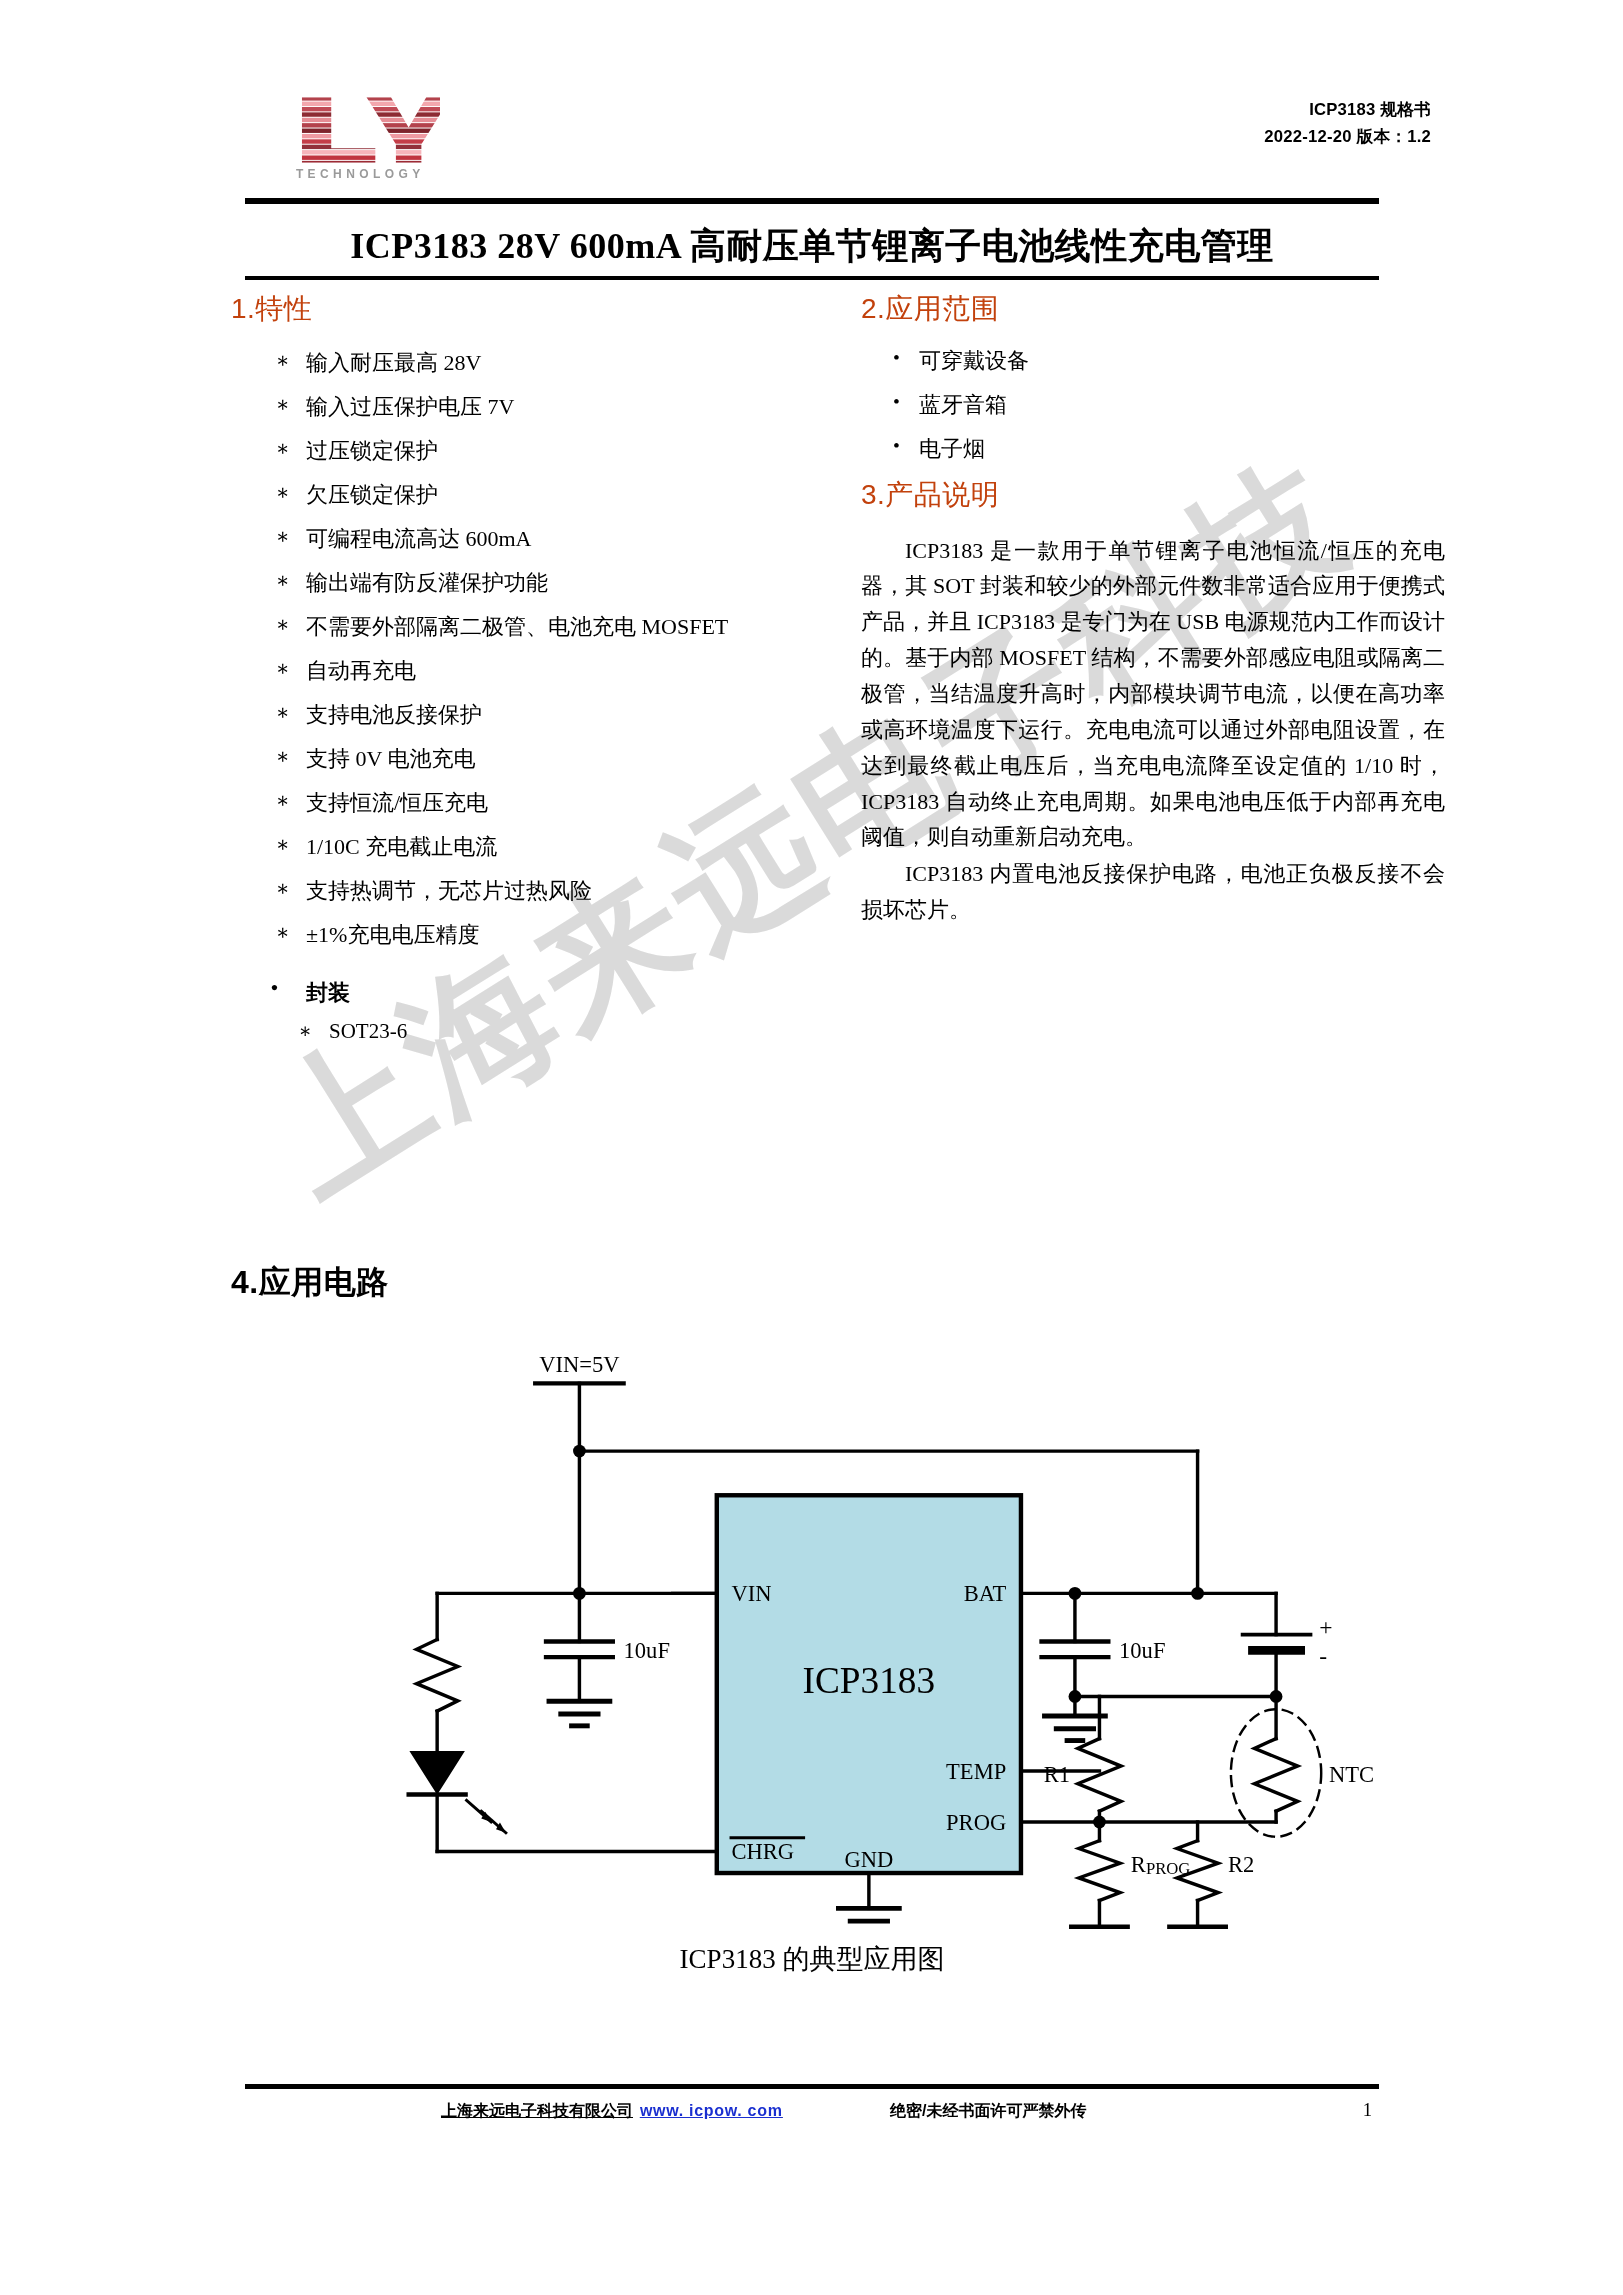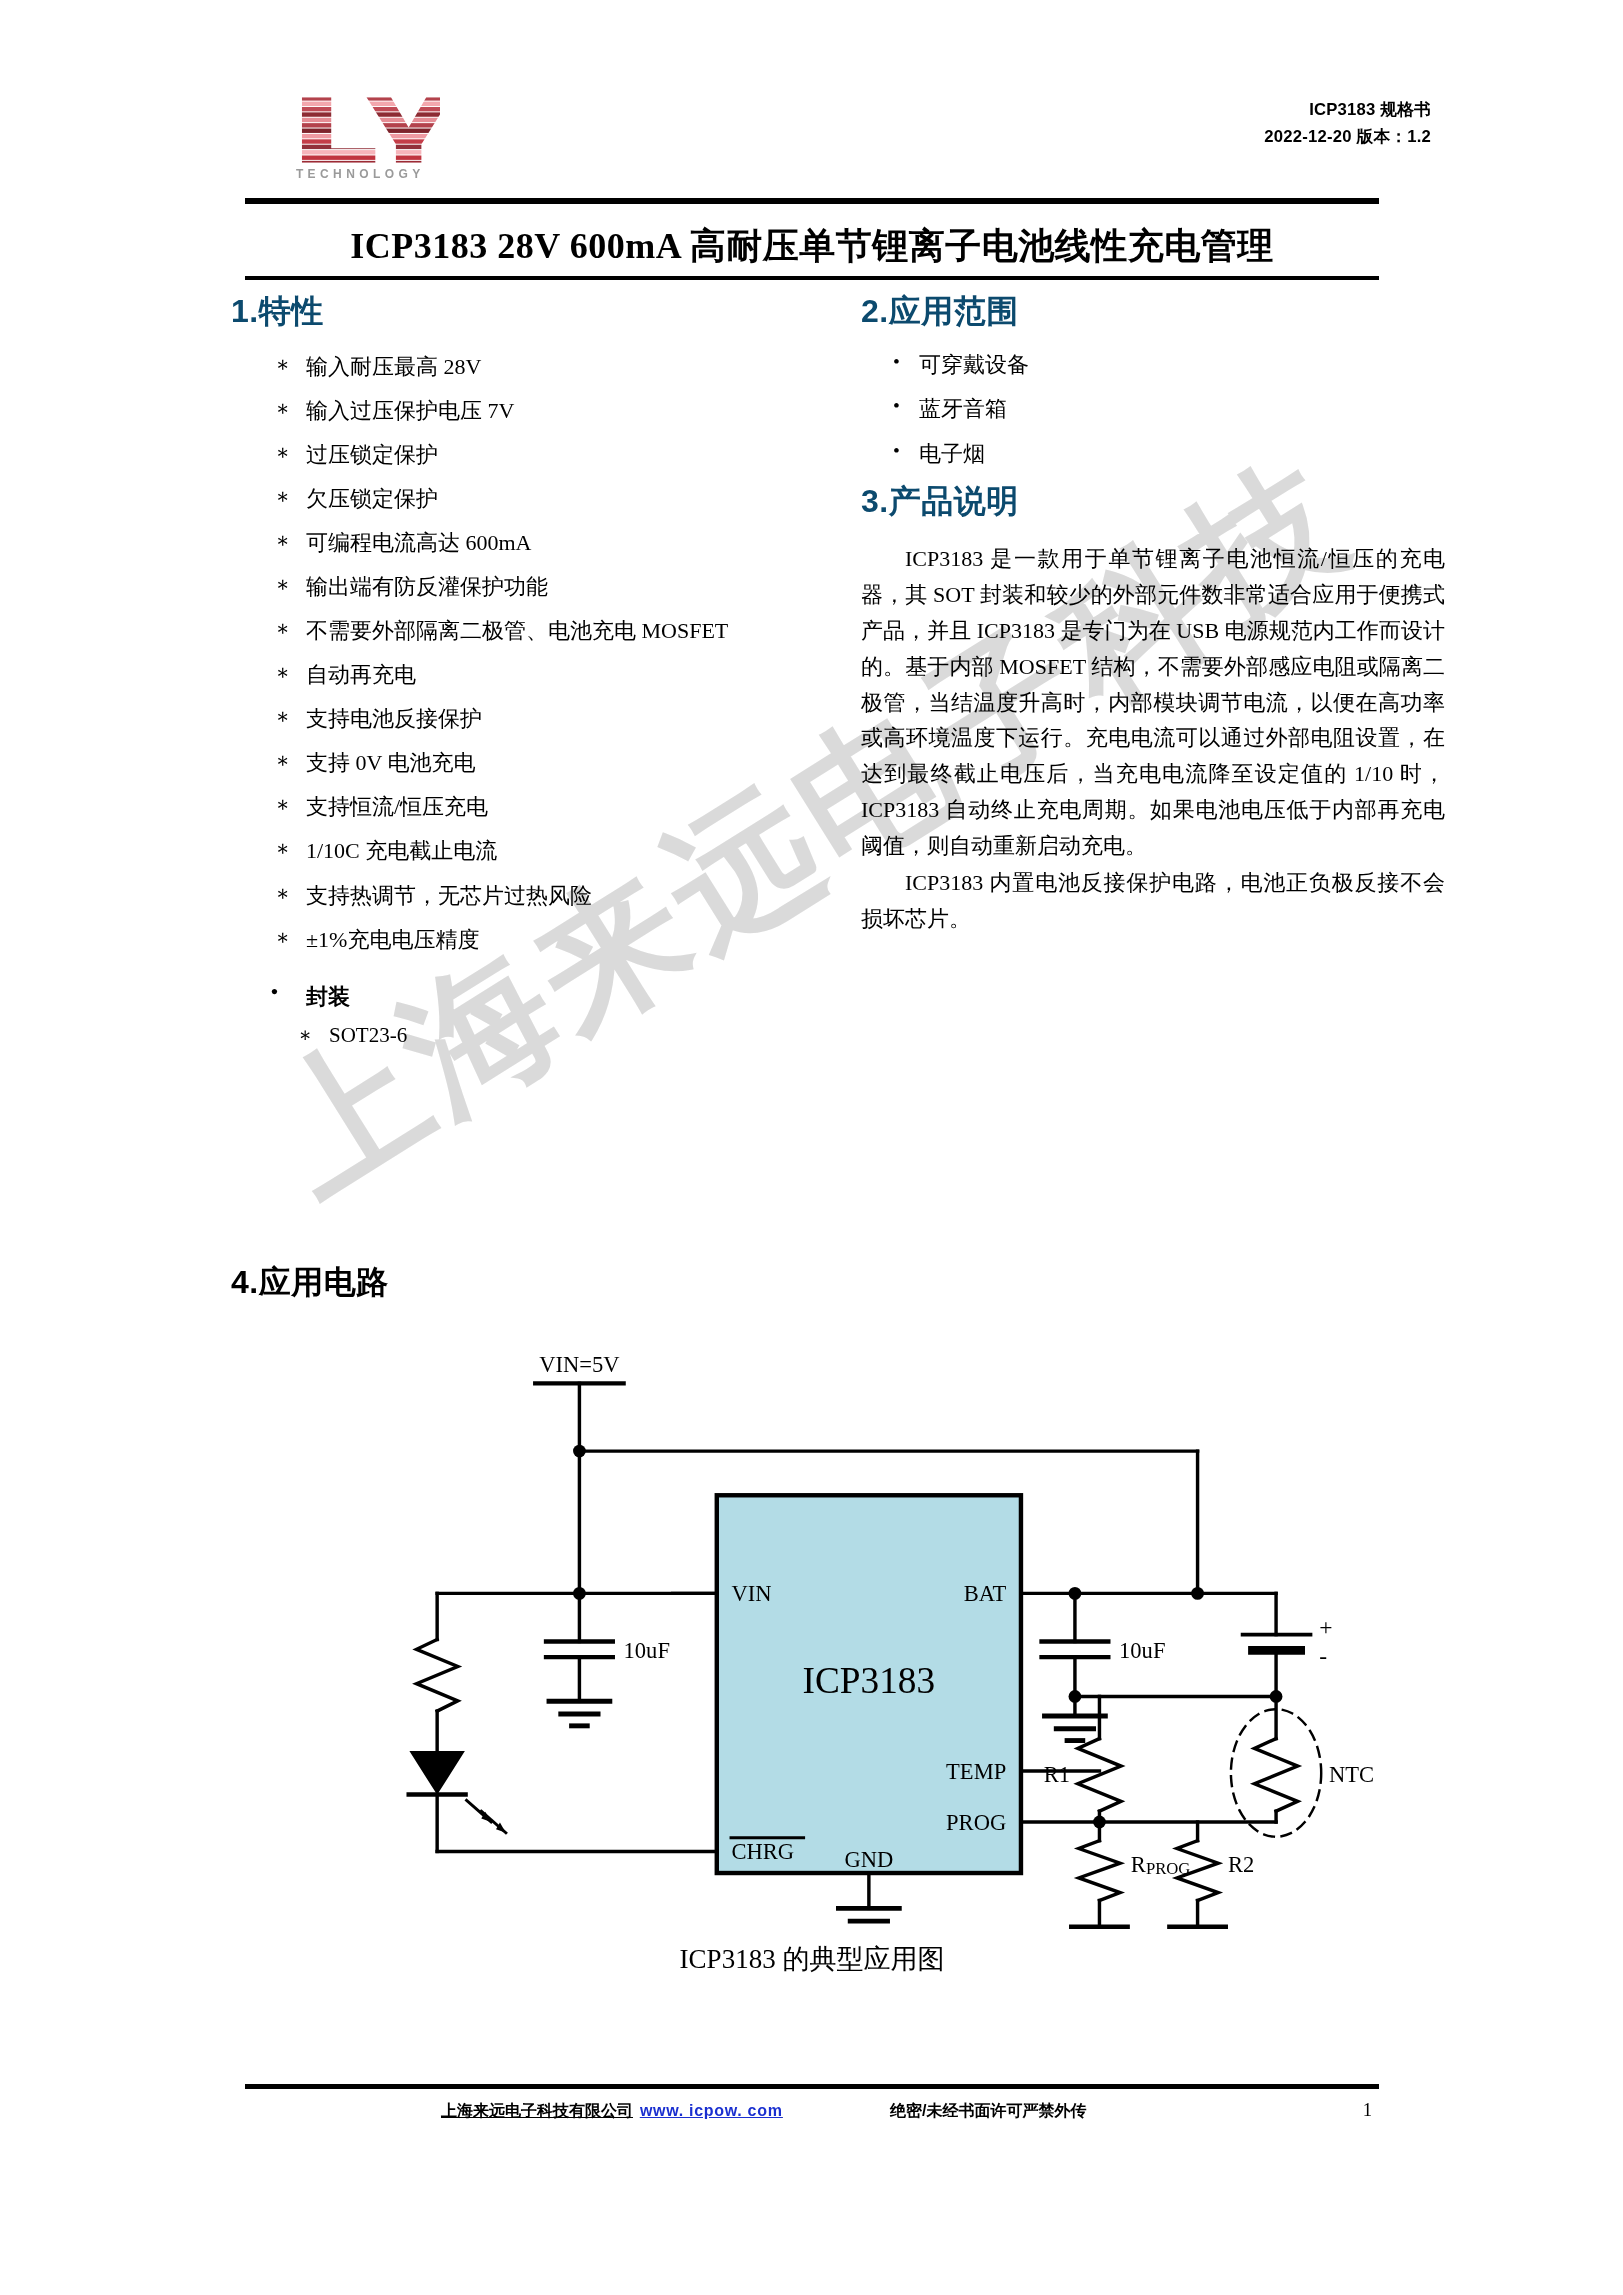--- a/index.html
+++ b/index.html
@@ -39,22 +39,22 @@
     position:absolute;left:245px;top:205px;width:1134px;height:82px;z-index:3;
     display:flex;align-items:center;justify-content:center;
     font-family:"Liberation Serif",serif;font-size:36px;font-weight:700;
     letter-spacing:0.5px;color:#000000;white-space:nowrap;
   }
   
   .col-left{position:absolute;left:231px;top:294px;width:579px;z-index:3;}
   .col-right{position:absolute;left:829px;top:294px;width:584px;z-index:3;margin-left:32px;}
 
   .sec-h{
-    font-family:"Liberation Sans",sans-serif;font-weight:700;
-    font-size:32px;color:#0c4a6e;margin:0 0 22.6px 0;line-height:1.08;
+    font-family:"Liberation Sans",sans-serif;font-weight:400;
+    font-size:28px;color:#c2410c;margin:0 0 22.6px 0;line-height:1.08;
     letter-spacing:0.5px;
   }
   .sec-h.tight{margin-top:2px;}
 
   ul.feat{list-style:none;margin:0;padding:0;}
   ul.feat>li{
     position:relative;padding-left:75px;margin-bottom:12.8px;
     font-family:"Liberation Serif",serif;font-size:22px;line-height:1.42;
     color:#000;
   }

